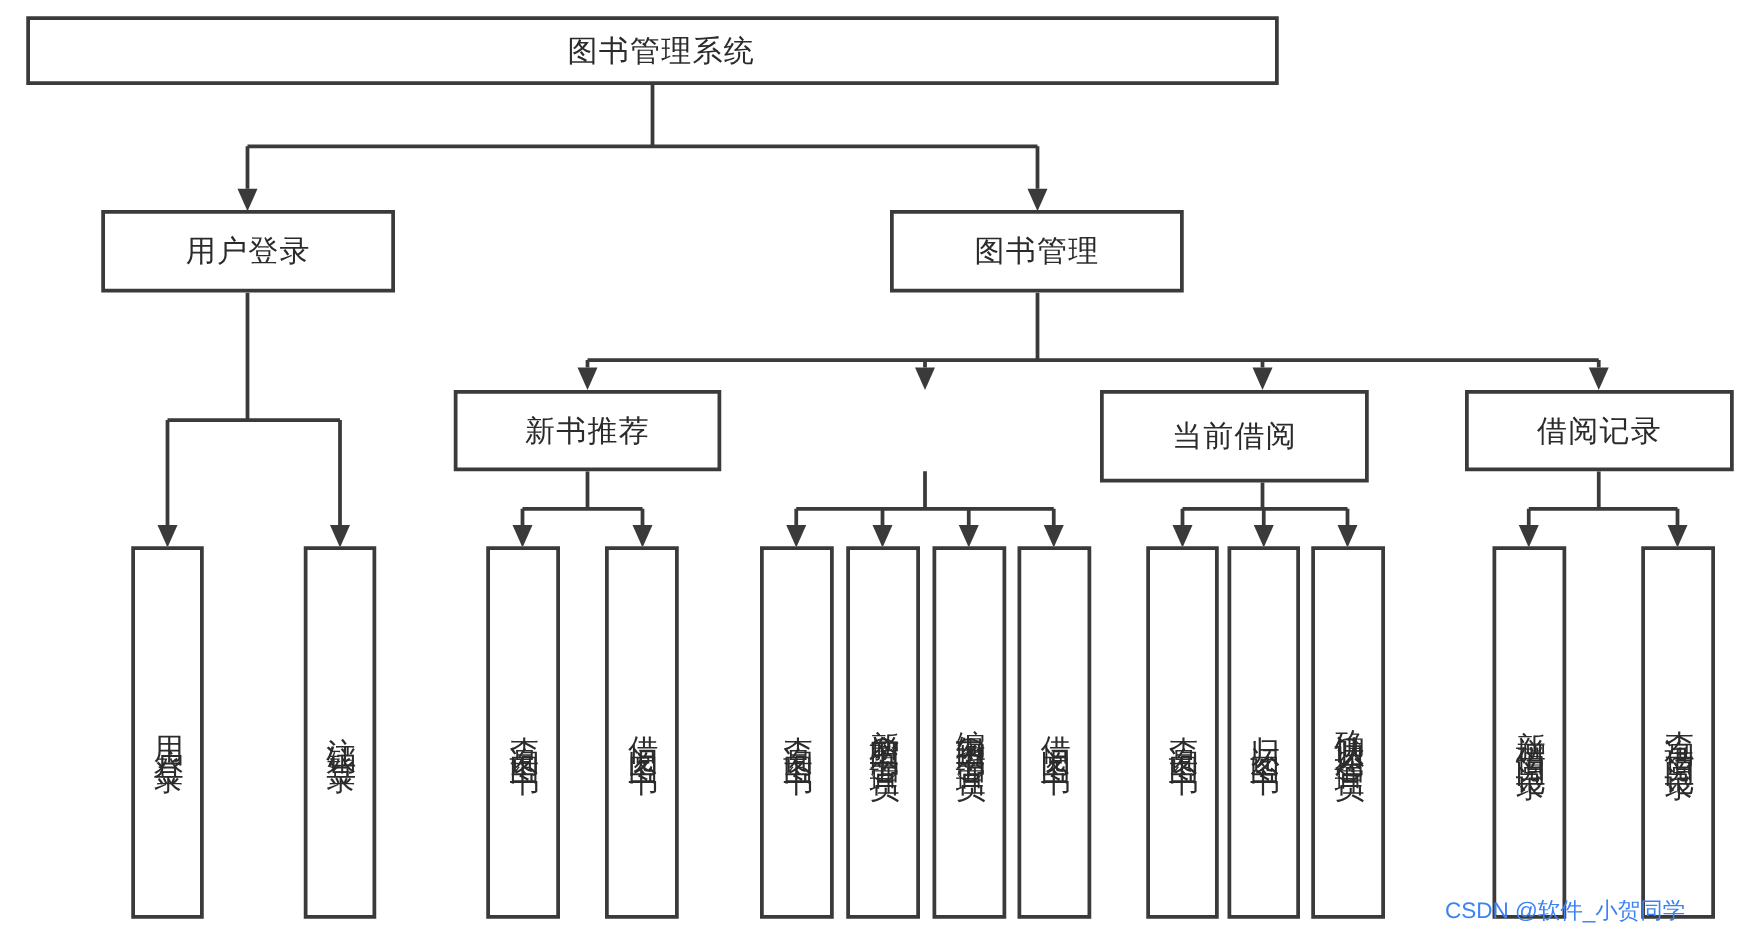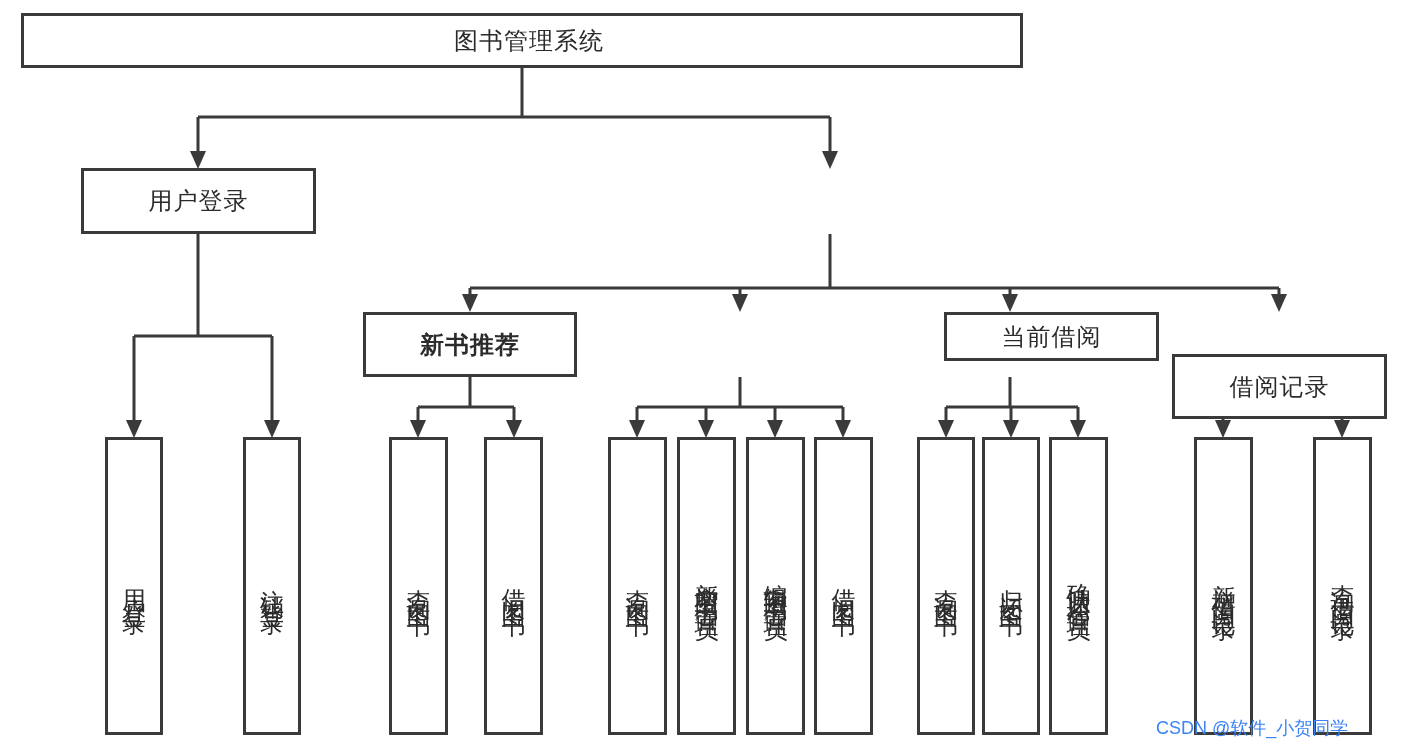--- a/index.html
+++ b/index.html
@@ -84,28 +84,31 @@
     </g>
   </svg>
 
   <div class="box" style="left:21px;top:13px;width:1002px;height:55px;padding-left:14px;">
     <span class="hlabel">图书管理系统</span>
   </div>
 
   <div class="box" style="left:81px;top:168px;width:235px;height:66px;">
     <span class="hlabel">用户登录</span>
   </div>
+  <div class="box" style="left:712px;top:168px;width:235px;height:66px;">
+    <span class="hlabel">图书管理</span>
+  </div>
 
-  <div class="box" style="left:363px;top:312px;width:214px;height:65px;font-weight:bold;">
+  <div class="box" style="left:363px;top:312px;width:214px;height:65px;">
     <span class="hlabel">新书推荐</span>
   </div>
-  <div class="box" style="left:944px;top:312px;width:215px;height:49px;text-align:right;">
+  <div class="box" style="left:880px;top:312px;width:215px;height:74px;text-align:right;">
     <span class="hlabel">当前借阅</span>
   </div>
-  <div class="box" style="left:1172px;top:312px;width:215px;height:65px;margin-top:42px;">
+  <div class="box" style="left:1172px;top:312px;width:215px;height:65px;">
     <span class="hlabel">借阅记录</span>
   </div>
 
   <div class="box" style="left:105px;top:437px;width:58px;height:298px;">
     <span class="vlabel sp4">用户登录</span>
   </div>
   <div class="box" style="left:243px;top:437px;width:58px;height:298px;">
     <span class="vlabel sp4">注销登录</span>
   </div>
 

